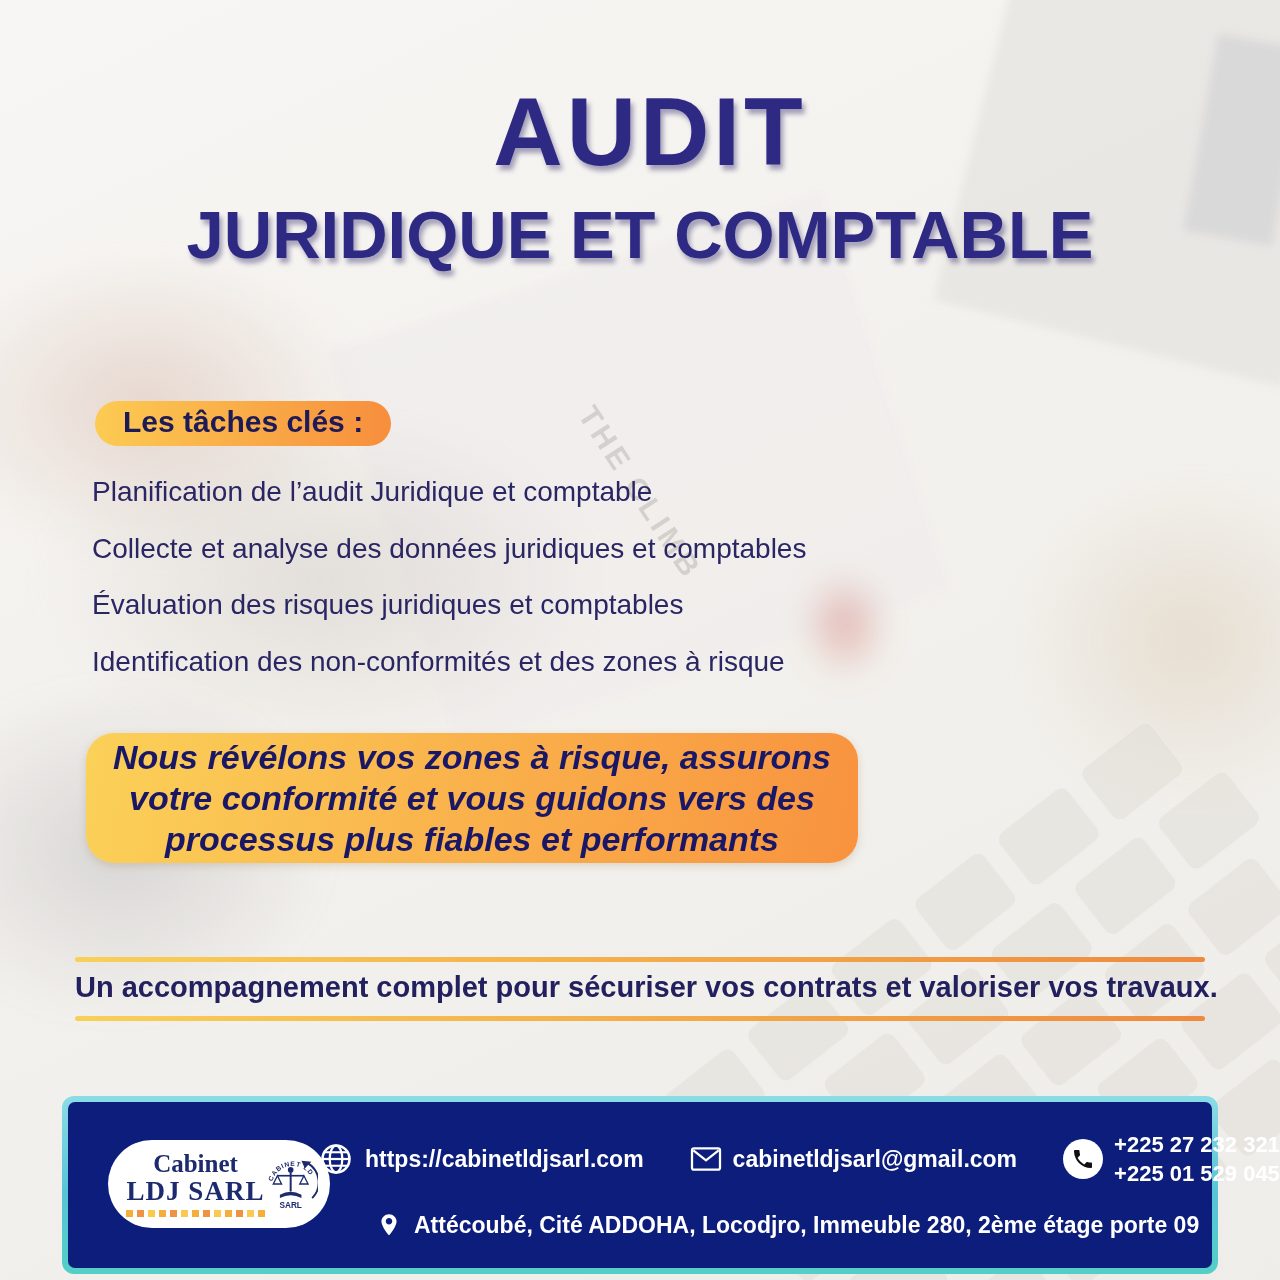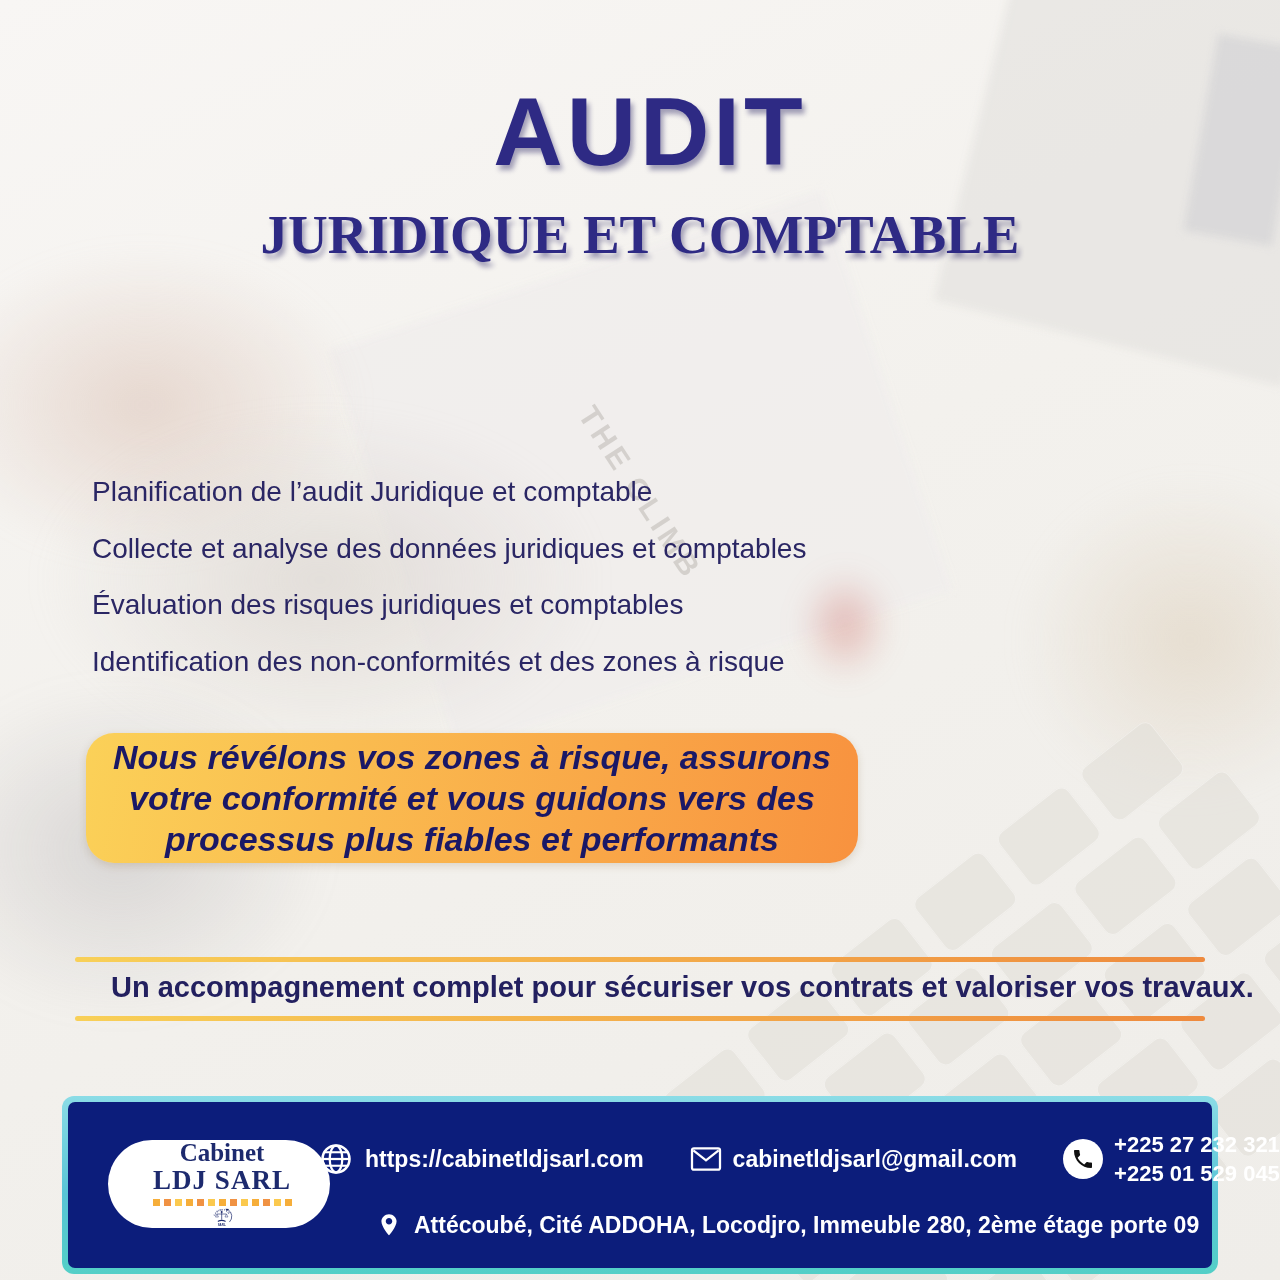--- a/index.html
+++ b/index.html
@@ -22,21 +22,21 @@
   .bg-watermark{
     position:absolute;left:600px;top:400px;transform:rotate(57deg);transform-origin:left top;
     font-size:30px;font-weight:bold;letter-spacing:4px;color:rgba(188,184,178,.55);white-space:nowrap;
   }
   .bg-keyboard{position:absolute;right:-160px;bottom:-110px;width:680px;height:560px;transform:rotate(-38deg);opacity:.55;}
   .bg-keyboard .key{position:absolute;width:88px;height:66px;border-radius:10px;background:#e2dfd8;box-shadow:inset 0 0 0 1px rgba(255,255,255,.6);}
   
   .title{position:absolute;left:0;right:0;top:78px;text-align:center;color:#2e2a84;font-weight:900;
          text-shadow:3px 5px 5px rgba(35,30,95,.40);}
   .title .line1{font-size:96px;line-height:108px;letter-spacing:4px;margin-left:20px;}
-  .title .line2{font-size:55px;line-height:98px;letter-spacing:0px;white-space:nowrap;font-family:Liberation Serif, serif;}
+  .title .line2{font-size:67px;line-height:98px;letter-spacing:0px;white-space:nowrap;}
   
   .badge{
     position:absolute;left:95px;top:401px;
     background:linear-gradient(90deg,#fccb52,#f78e3d);
     color:#1c1a57;font-size:30px;font-weight:800;
     padding:4px 28px 7px 28px;border-radius:28px;white-space:nowrap;
   }
   
   .task-list{position:absolute;left:92px;top:464px;color:#2a2664;font-size:28px;}
   .task-list .item{line-height:56.5px;white-space:nowrap;}
@@ -47,34 +47,34 @@
     display:flex;align-items:center;justify-content:center;
     box-shadow:0 3px 8px rgba(120,90,40,.18);
   }
   .callout .txt{font-size:34px;line-height:41px;font-weight:800;font-style:italic;color:#1a1866;text-align:center;}
   
   .rule{position:absolute;left:75px;width:1130px;height:5px;border-radius:3px;
         background:linear-gradient(90deg,#f8d058,#ee8a3e);}
   .rule.top{top:957px;}
   .rule.bottom{top:1016px;}
   .banner-text{position:absolute;left:75px;top:971px;width:1130px;text-align:center;
-               font-size:29px;font-weight:800;color:#23205f;white-space:nowrap;margin-left:36px;}
+               font-size:29px;font-weight:800;color:#23205f;white-space:nowrap;}
   
   .footer-wrap{
     position:absolute;left:62px;top:1096px;width:1156px;height:178px;border-radius:12px;
     background:linear-gradient(180deg,#8bdce6 0%,#58c4d6 55%,#53cfc7 100%);
     padding:0;box-sizing:border-box;
   }
   .footer{
     position:absolute;left:6px;top:6px;right:6px;bottom:6px;border-radius:7px;
     background:#0c1d7b;color:#ffffff;
   }
   .logo-pill{
     position:absolute;left:40px;top:38px;width:222px;height:88px;border-radius:46px;background:#ffffff;
-    display:flex;align-items:center;justify-content:space-between;padding:0 12px 0 18px;box-sizing:border-box;flex-direction:column;
+    display:flex;align-items:center;justify-content:space-between;padding:0 12px 0 18px;box-sizing:border-box;
   }
   .logo-textcol{display:flex;flex-direction:column;align-items:center;}
   .logo-l1{font-family:"Liberation Serif",serif;font-weight:bold;color:#1d2a6e;font-size:25px;line-height:26px;}
   .logo-l2{font-family:"Liberation Serif",serif;font-weight:bold;color:#1d2a6e;font-size:27px;line-height:28px;letter-spacing:1px;}
   .logo-dots{display:flex;gap:4px;margin-top:5px;}
   .logo-dots span{width:7px;height:7px;display:block;}
   .f-row1{position:absolute;left:250px;top:28px;right:10px;display:flex;align-items:center;gap:46px;white-space:nowrap;}
   .f-row2{position:absolute;left:308px;top:92px;display:flex;align-items:center;gap:12px;white-space:nowrap;margin-top:13px;}
   .f-group{display:flex;align-items:center;gap:11px;}
   .f-text{font-size:23px;font-weight:bold;}
@@ -125,20 +125,21 @@
       <div class="key" style="left: 318px; top: 344px;"></div>
       <div class="key" style="left: 424px; top: 344px;"></div>
     </div>
   <div class="bg-watermark">THE CLIMB</div>
 
   <div class="title">
     <div class="line1">AUDIT</div>
     <div class="line2">JURIDIQUE ET COMPTABLE</div>
   </div>
 
+  <div class="badge">Les tâches clés :</div>
 
   <div class="task-list">
     <div class="item">Planification de l’audit Juridique et comptable</div>
     <div class="item">Collecte et analyse des données juridiques et comptables</div>
     <div class="item">Évaluation des risques juridiques et comptables</div>
     <div class="item">Identification des non-conformités et des zones à risque</div>
   </div>
 
   <div class="callout">
     <div class="txt">

